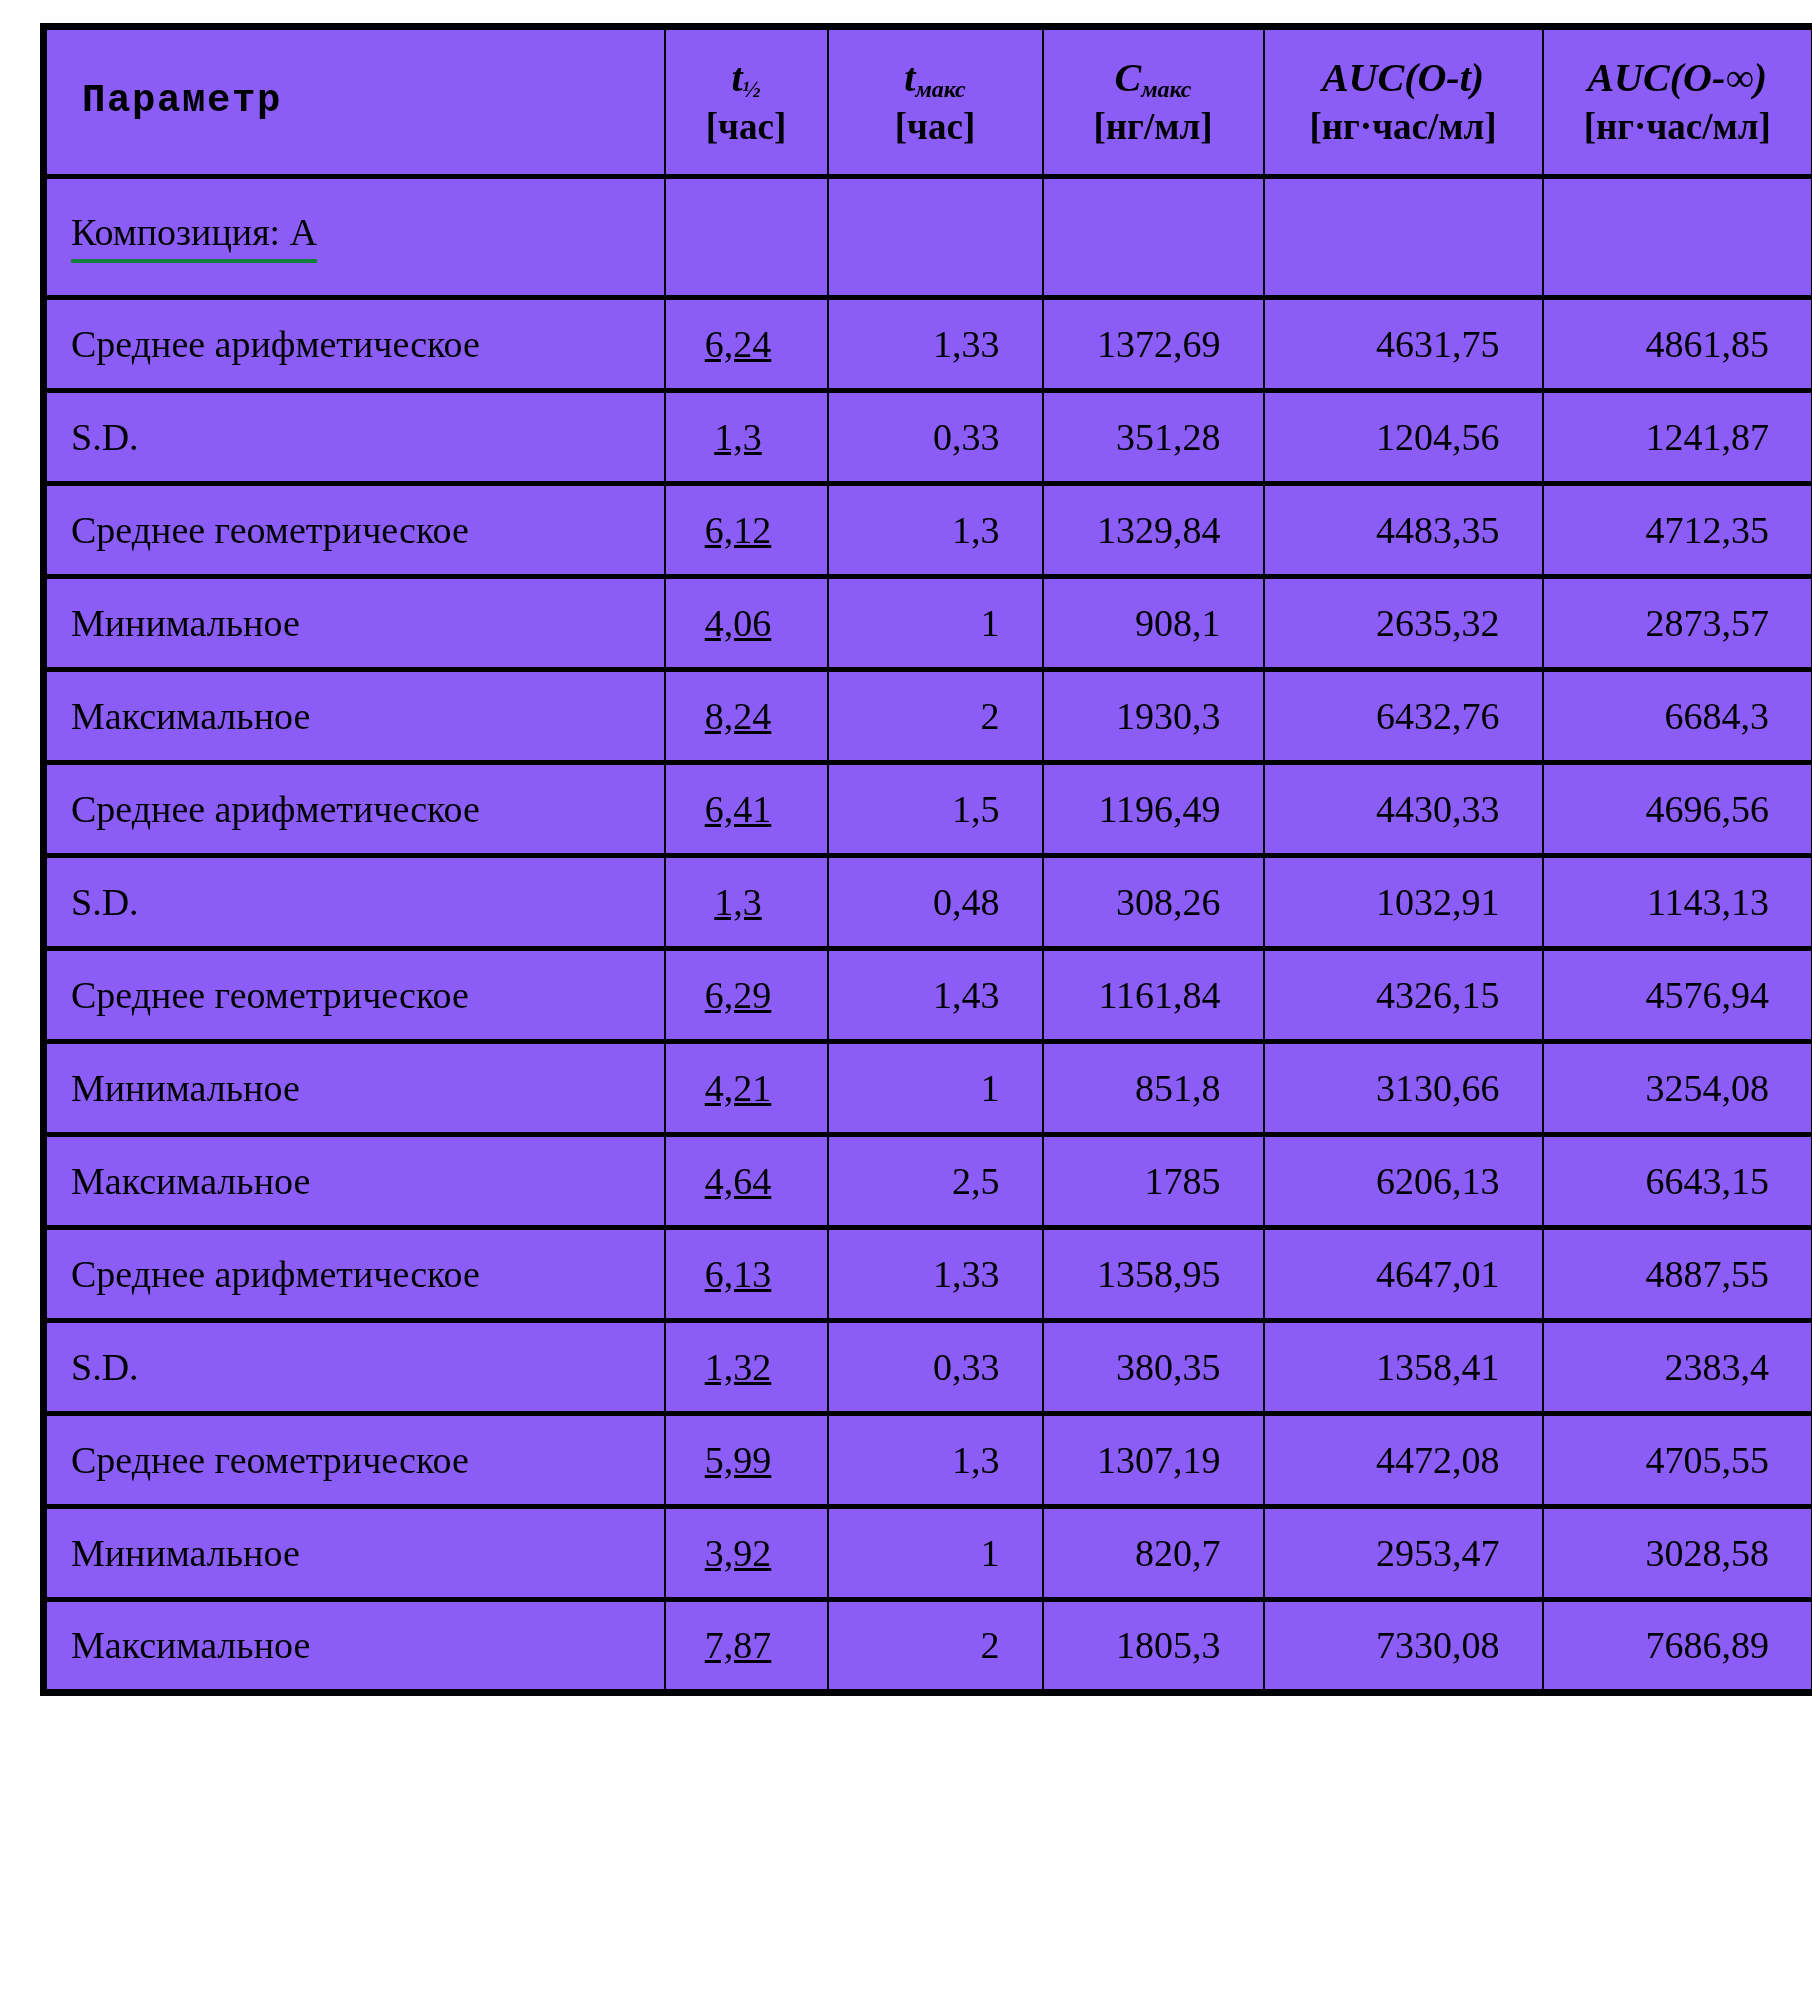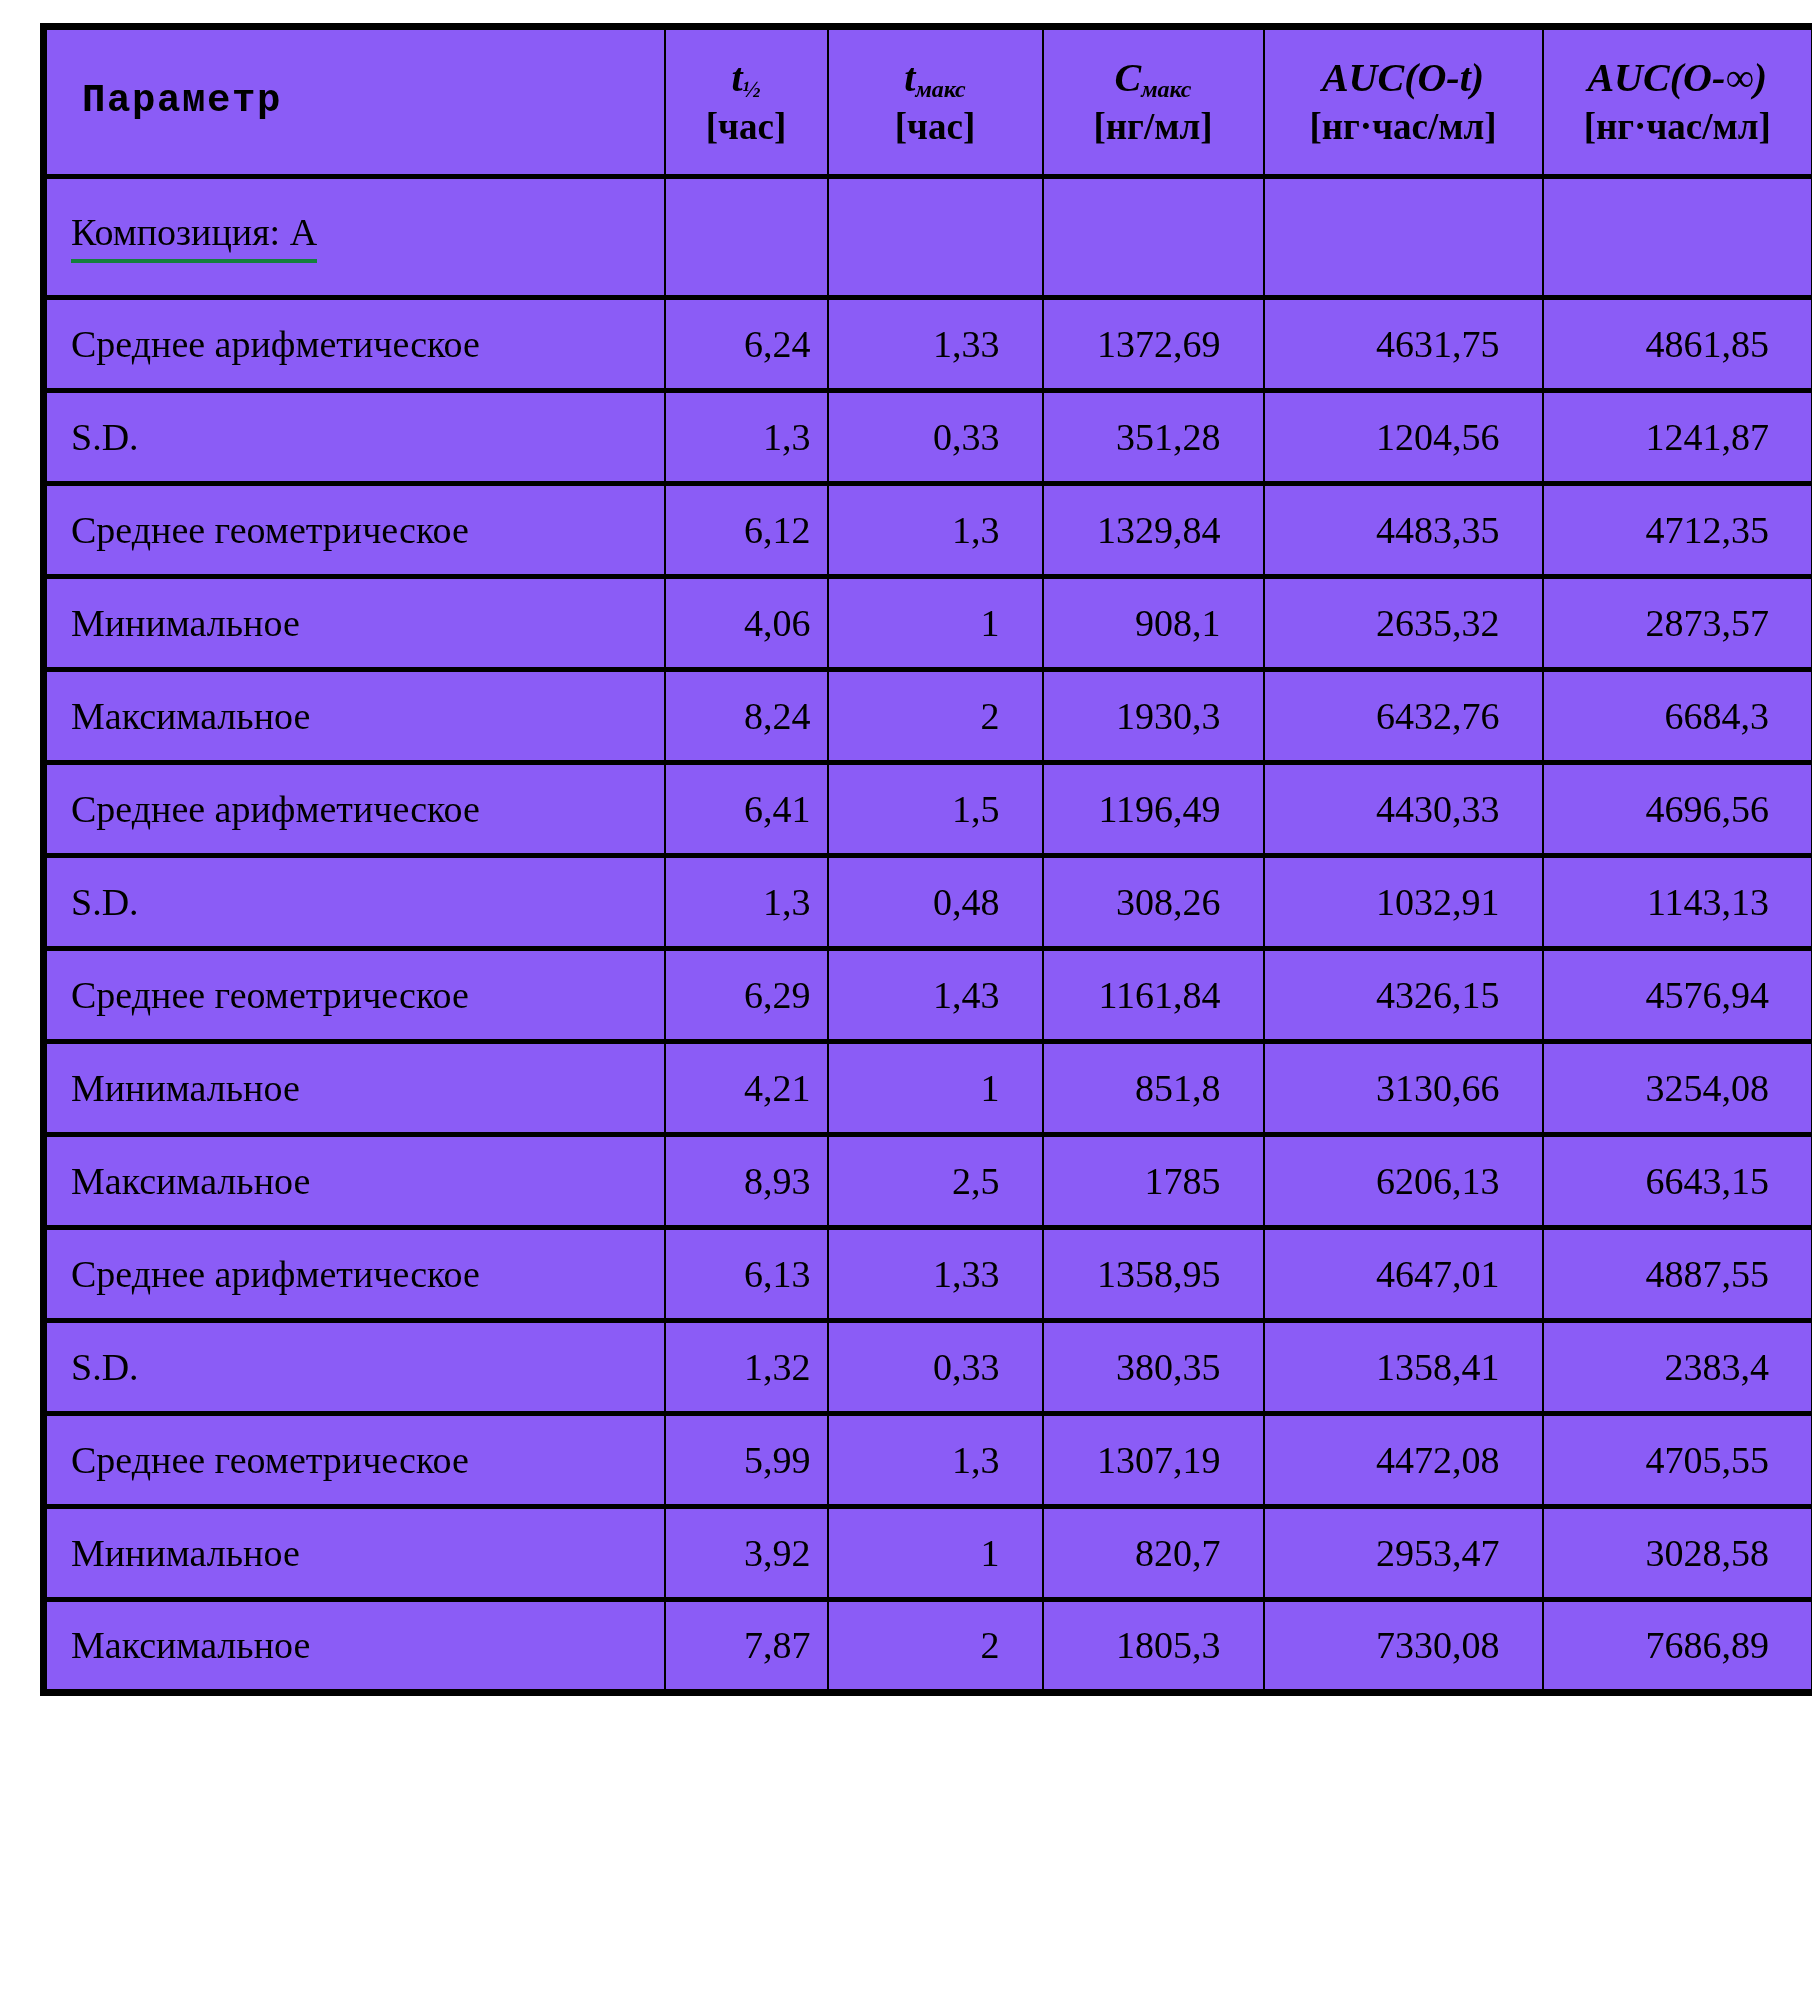--- a/index.html
+++ b/index.html
@@ -60,21 +60,23 @@
     text-align: left;
     padding-left: 24px;
     font-size: 38px;
   }
   td.num {
     font-size: 38px;
     text-align: right;
     padding-right: 42px;
   }
   td.num.c-center {
+    text-align: center;
     padding-right: 16px;
+    text-decoration: underline;
   }
   .u {
     display: inline-block;
     border-bottom: 4px solid #15803d;
     padding-bottom: 6.4px;
     line-height: 1.05;
   }
   .block { display: inline-block; }
   .line2 { margin-top: 11.3px; }
   .mono {
@@ -201,21 +203,21 @@
     <tr class="data">
       <td class="param">Минимальное</td>
       <td class="num c-center">4,21</td>
       <td class="num">1</td>
       <td class="num">851,8</td>
       <td class="num">3130,66</td>
       <td class="num">3254,08</td>
     </tr>
     <tr class="data">
       <td class="param">Максимальное</td>
-      <td class="num c-center">8,93</td>
+      <td class="num c-center">4,64</td>
       <td class="num">2,5</td>
       <td class="num">1785</td>
       <td class="num">6206,13</td>
       <td class="num">6643,15</td>
     </tr>
 
     <tr class="data">
       <td class="param">Среднее арифметическое</td>
       <td class="num c-center">6,13</td>
       <td class="num">1,33</td>

